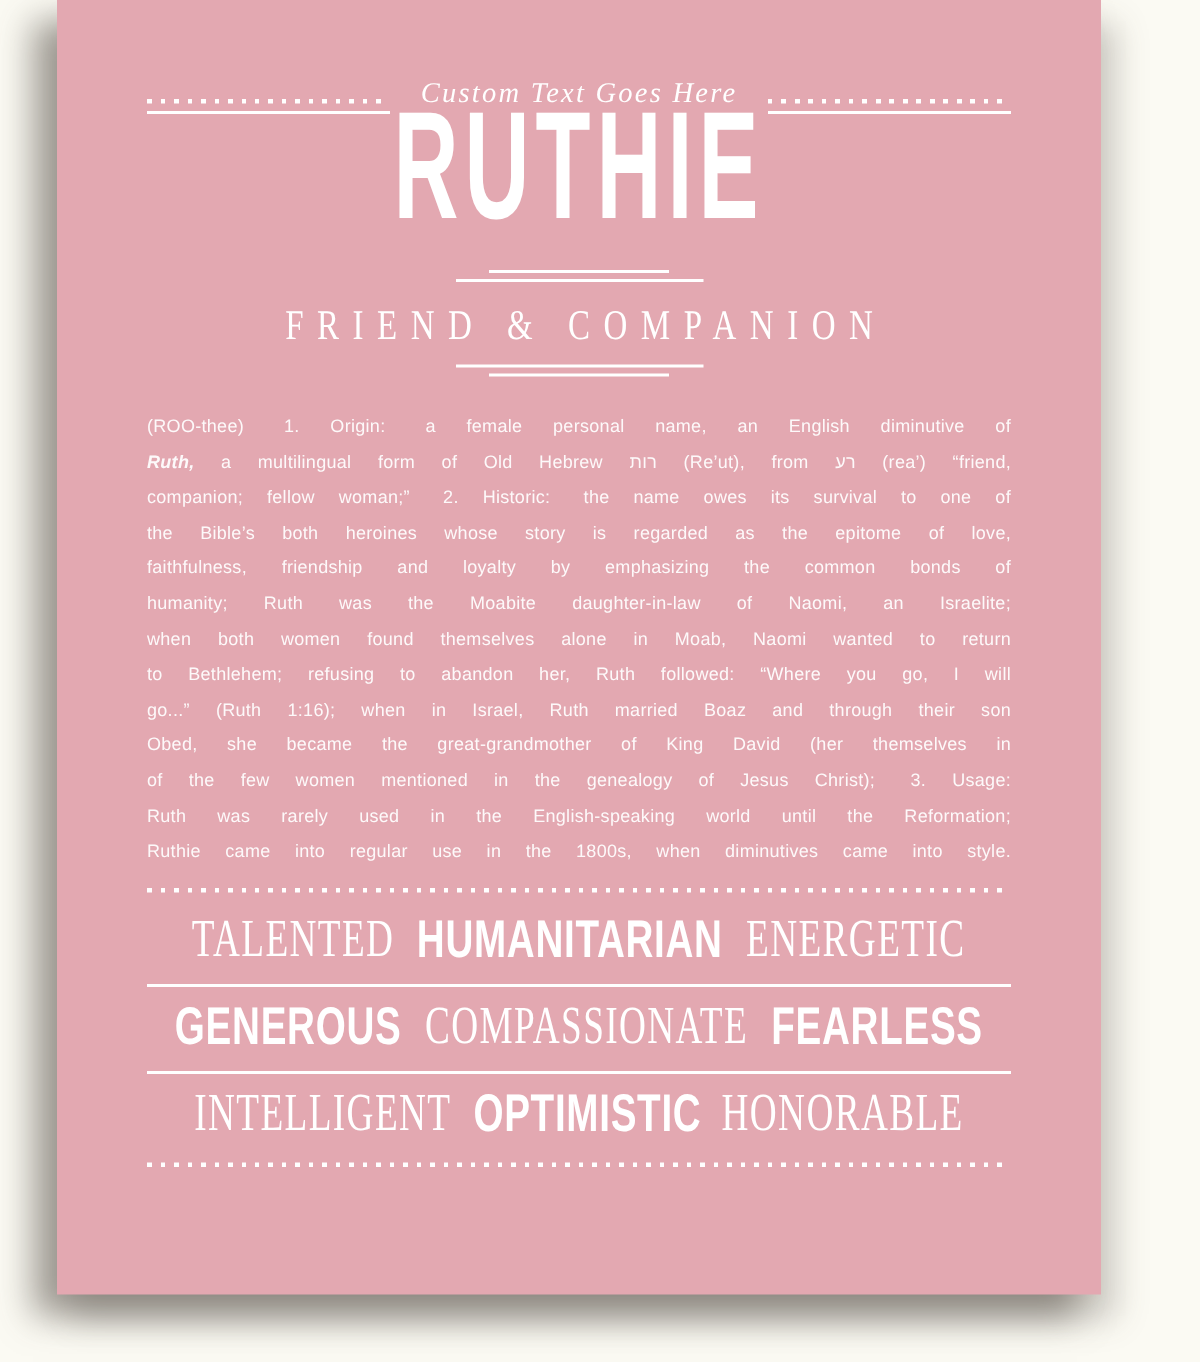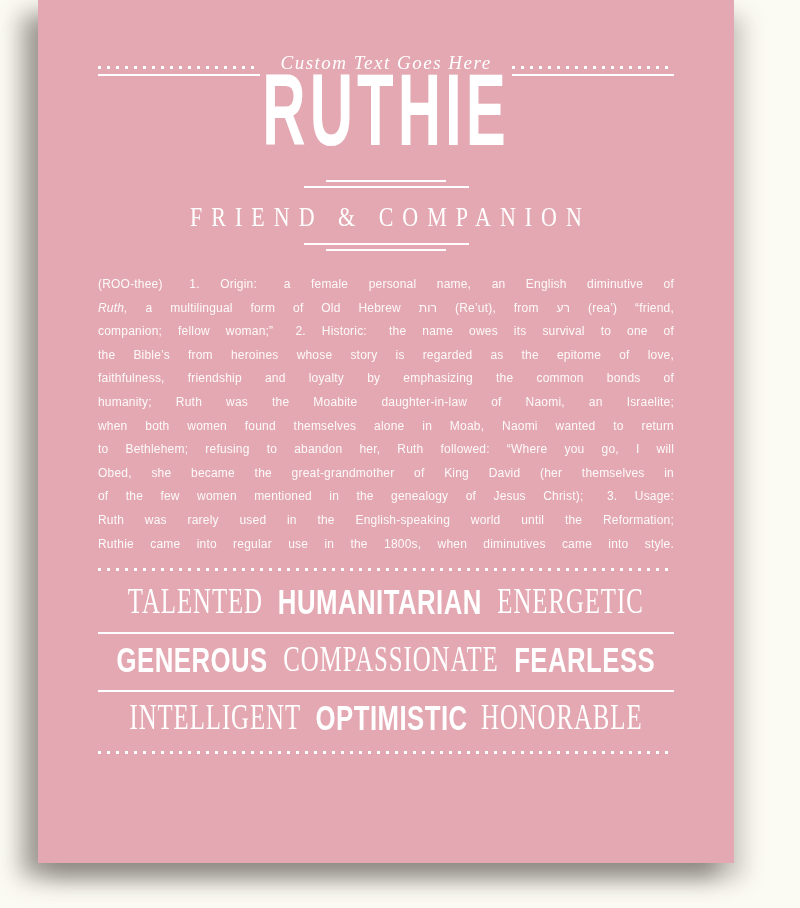--- a/index.html
+++ b/index.html
@@ -83,21 +83,21 @@
   .def-line{
     font-size:12px;
     line-height:23.6px;
     letter-spacing:.2px;
     color:var(--ink);
     opacity:.94;
     white-space:nowrap;
     text-align:justify;
     text-align-last:justify;
   }
-  .def-line .it{font-style:italic;}
+  .def-line .it{font-style:italic;font-weight:bold;}
   
   .traits{margin-top:12px;}
   .trait-row{
     display:flex;justify-content:center;align-items:flex-end;
     margin-top:12px;
     height:34px;
   }
   .w-serif,.w-sans{
     display:inline-block;
     color:var(--ink);
@@ -153,25 +153,26 @@
 
   <div class="divider divider-bottom">
     <div class="bar long"></div>
     <div class="bar short"></div>
   </div>
 
   <div class="paragraph">
       <div class="def-line">(ROO-thee)  1. Origin:  a female personal name, an English diminutive of</div>
       <div class="def-line"><span class="it">Ruth,</span><span> a multilingual form of Old Hebrew רות (Re’ut), from רע (rea’) “friend,</span></div>
       <div class="def-line">companion; fellow woman;”  2. Historic:  the name owes its survival to one of</div>
-      <div class="def-line">the Bible’s from heroines whose story is regarded as the epitome of love,</div>
+      <div class="def-line">the Bible’s both heroines whose story is regarded as the epitome of love,</div>
       <div class="def-line">faithfulness, friendship and loyalty by emphasizing the common bonds of</div>
       <div class="def-line">humanity; Ruth was the Moabite daughter-in-law of Naomi, an Israelite;</div>
       <div class="def-line">when both women found themselves alone in Moab, Naomi wanted to return</div>
       <div class="def-line">to Bethlehem; refusing to abandon her, Ruth followed: “Where you go, I will</div>
+      <div class="def-line">go...” (Ruth 1:16); when in Israel, Ruth married Boaz and through their son</div>
       <div class="def-line">Obed, she became the great-grandmother of King David (her themselves in</div>
       <div class="def-line">of the few women mentioned in the genealogy of Jesus Christ);  3. Usage:</div>
       <div class="def-line">Ruth was rarely used in the English-speaking world until the Reformation;</div>
       <div class="def-line">Ruthie came into regular use in the 1800s, when diminutives came into style.</div>
     </div>
 
   <div class="traits">
     <div class="dotted dotted-top"></div>
 
     <div class="trait-row row-1">

